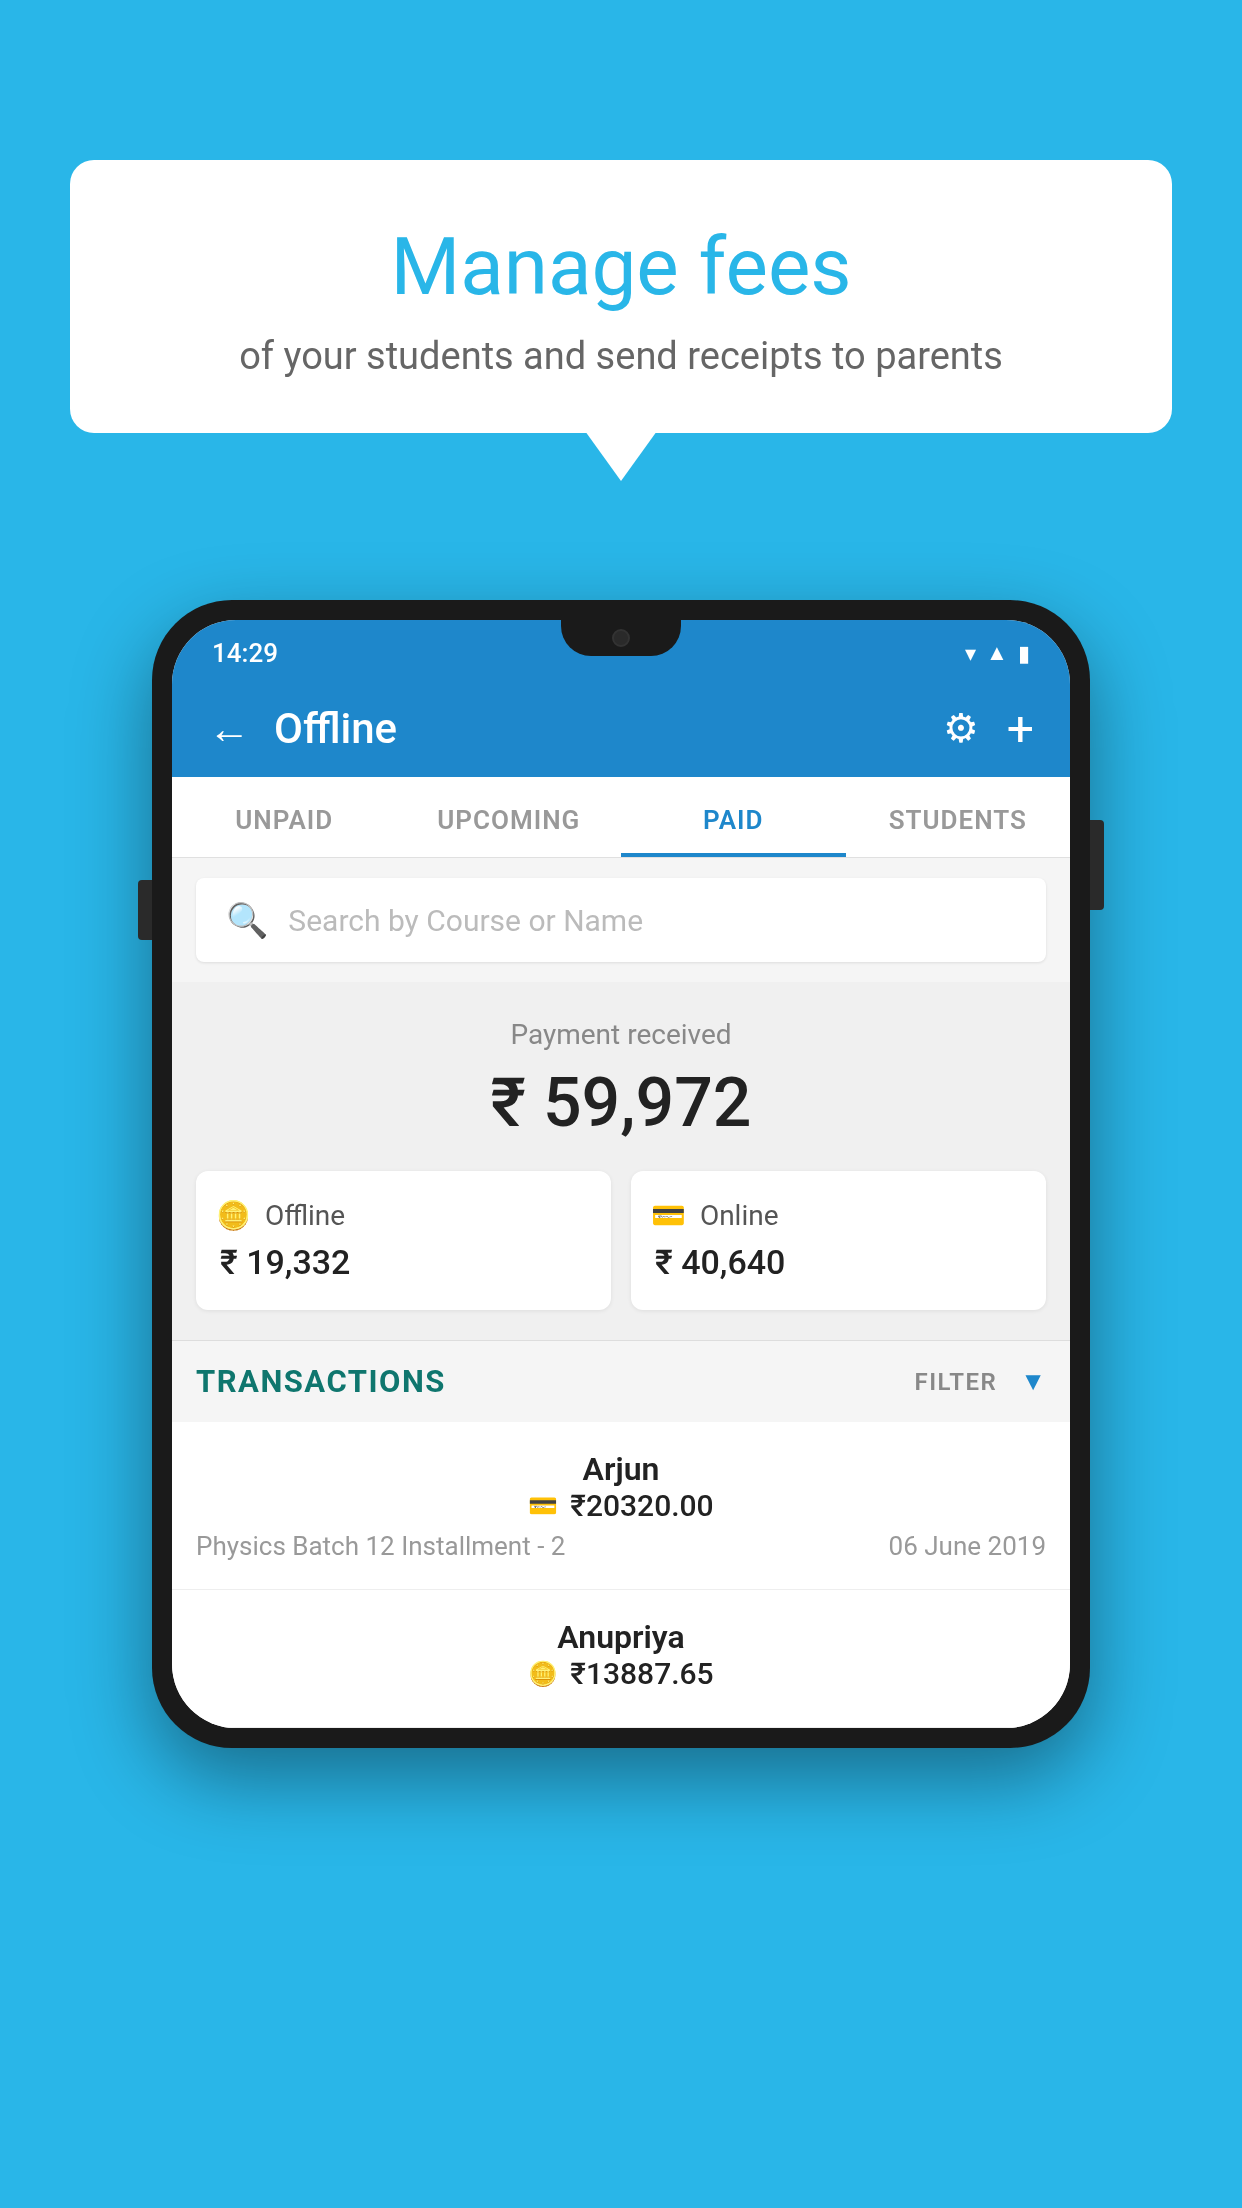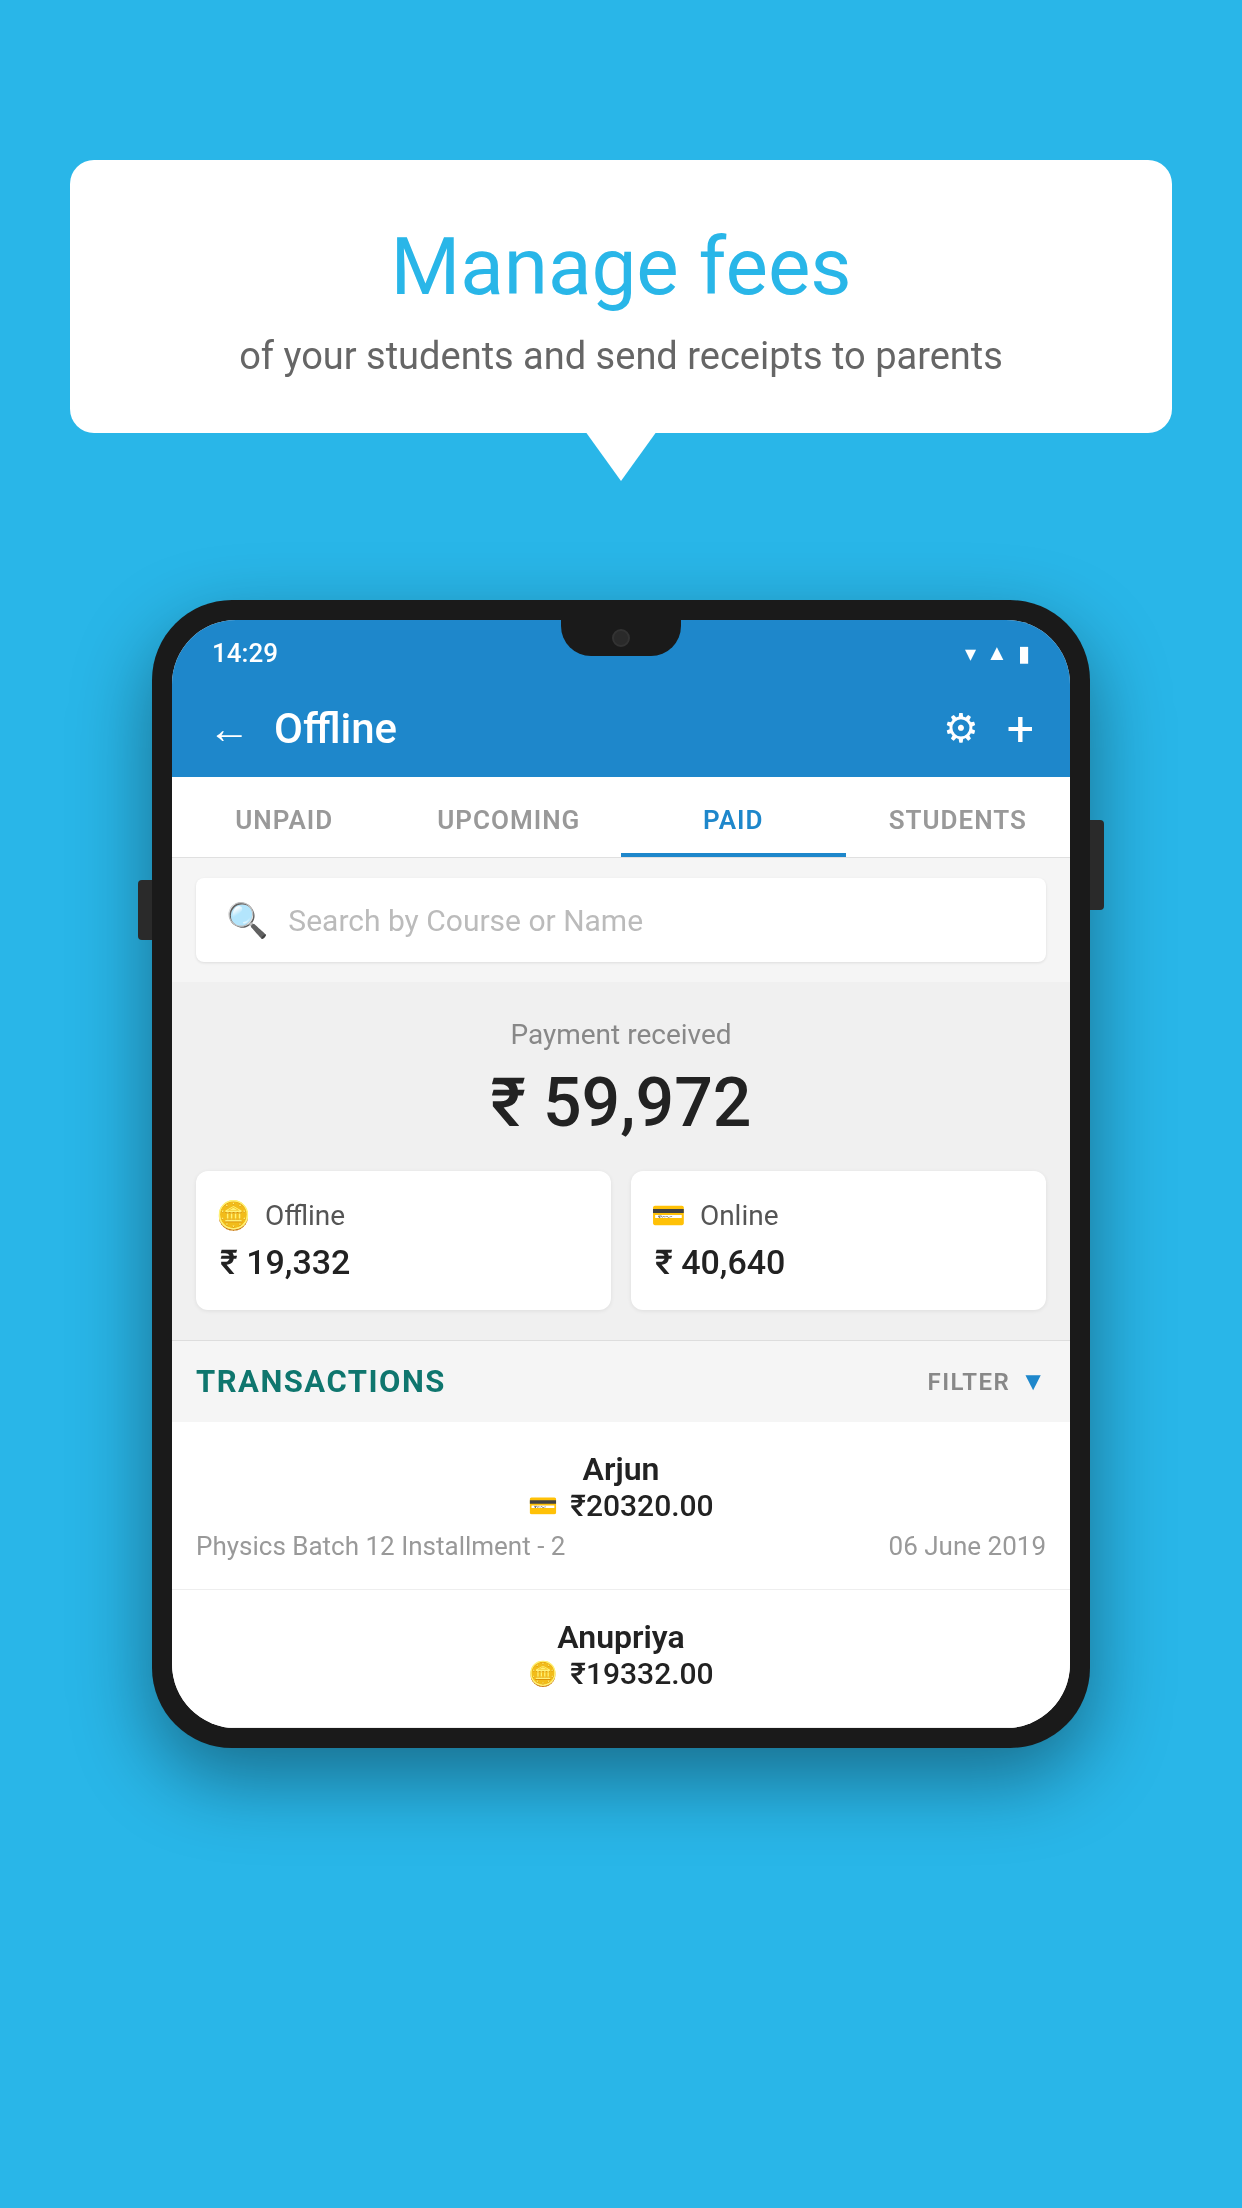--- a/index.html
+++ b/index.html
@@ -320,21 +320,21 @@
     .transactions-label {
       font-size: 31px;
       font-weight: 700;
       color: #0f766e;
       letter-spacing: 1.5px;
     }
 
     .filter-btn {
       display: flex;
       align-items: center;
-      gap: 10px;
+      gap: 23px;
     }
 
     .filter-label {
       font-size: 24px;
       font-weight: 600;
       color: #888;
       letter-spacing: 1.5px;
     }
 
     .filter-icon {
@@ -485,20 +485,20 @@
           <span class="transaction-course">Physics Batch 12 Installment - 2</span>
           <span class="transaction-date">06 June 2019</span>
         </div>
       </div>
 
       <div class="transaction-row">
         <div class="transaction-top">
           <span class="transaction-name">Anupriya</span>
           <div class="transaction-amount-area">
             <span class="transaction-amount-icon">🪙</span>
-            <span class="transaction-amount">₹19332.00</span>
+            <span class="transaction-amount">₹13887.65</span>
           </div>
         </div>
       </div>
 
     </div>
   </div>
 </div>
 
 </body></html>

